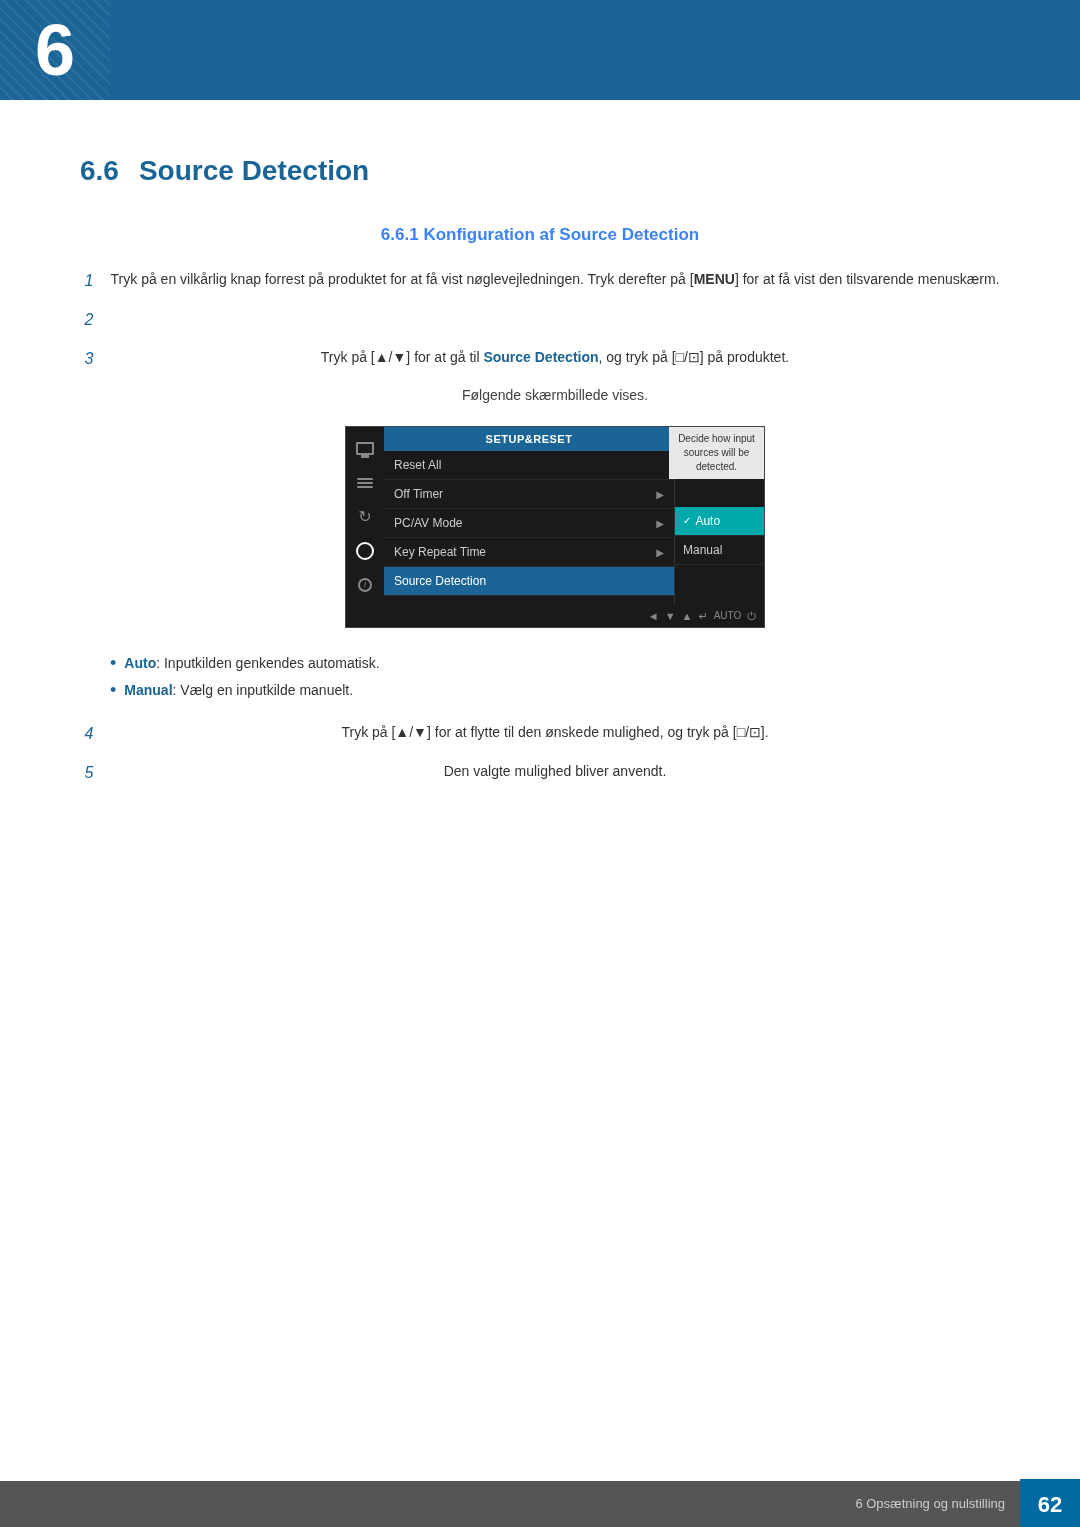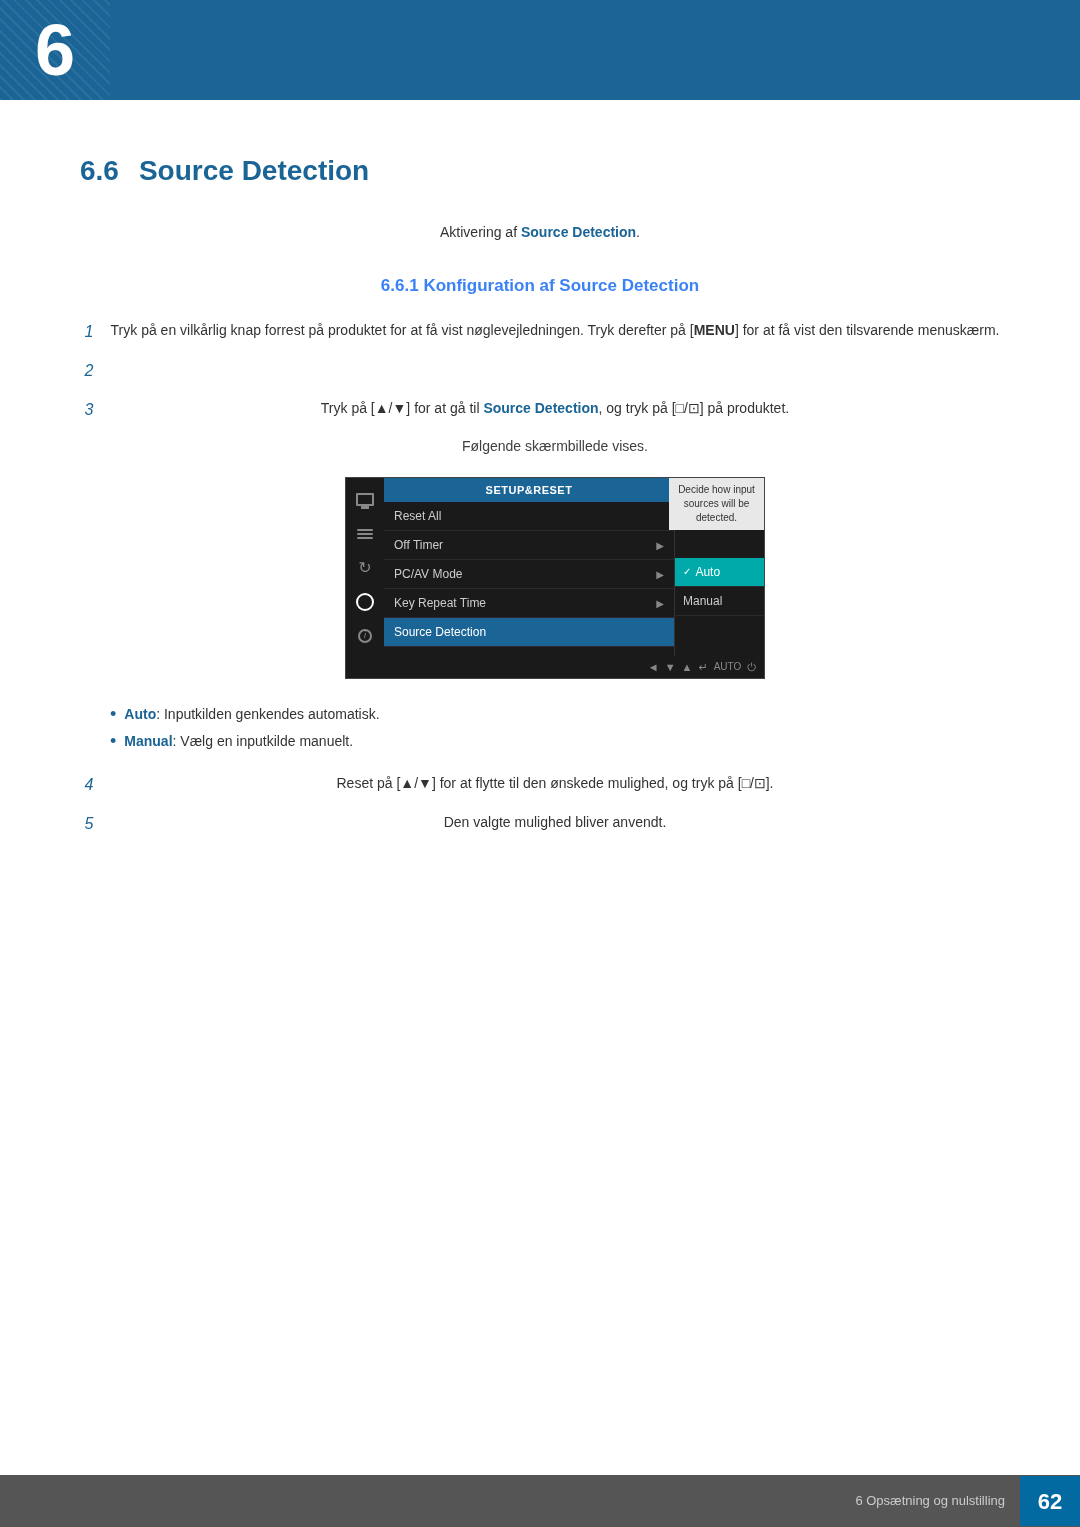--- a/index.html
+++ b/index.html
@@ -325,21 +325,21 @@
       color: #1a6496;
       font-weight: bold;
     }
 
     
     .page-footer {
       position: absolute;
       bottom: 0;
       left: 0;
       right: 0;
-      height: 52px;
+      height: 46px;
       background: #555555;
       display: flex;
       align-items: center;
       justify-content: flex-end;
       padding-right: 0;
     }
 
     .footer-text {
       color: #cccccc;
       font-size: 13px;
@@ -432,23 +432,20 @@
   </div>
 </div>
 
 <div class="content">
 
   <div class="section-heading">
     <span class="section-number">6.6</span>
     <span class="section-title">Source Detection</span>
   </div>
 
-  <p class="intro-text">
-    <span>Aktivering af </span><strong>Source Detection</strong><span>.</span>
-  </p>
 
   <h3 class="subsection-heading">
     <span>6.6.1</span>&nbsp;<span>Konfiguration af Source Detection</span>
   </h3>
 
   <ol class="steps-list">
 
     <li class="step-item">
       <span class="step-number">1</span>
       <div class="step-text">
@@ -561,21 +558,21 @@
       <span class="bullet-dot">•</span>
       <span class="bullet-text"><strong>Manual</strong>: Vælg en inputkilde manuelt.</span>
     </li>
   </ul>
 
   <ol class="steps-list">
 
     <li class="step-item">
       <span class="step-number">4</span>
       <div class="step-text">
-        Reset på [▲/▼] for at flytte til den ønskede mulighed, og tryk på [□/⊡].
+        Tryk på [▲/▼] for at flytte til den ønskede mulighed, og tryk på [□/⊡].
       </div>
     </li>
 
     <li class="step-item">
       <span class="step-number">5</span>
       <div class="step-text">
         Den valgte mulighed bliver anvendt.
       </div>
     </li>
 

